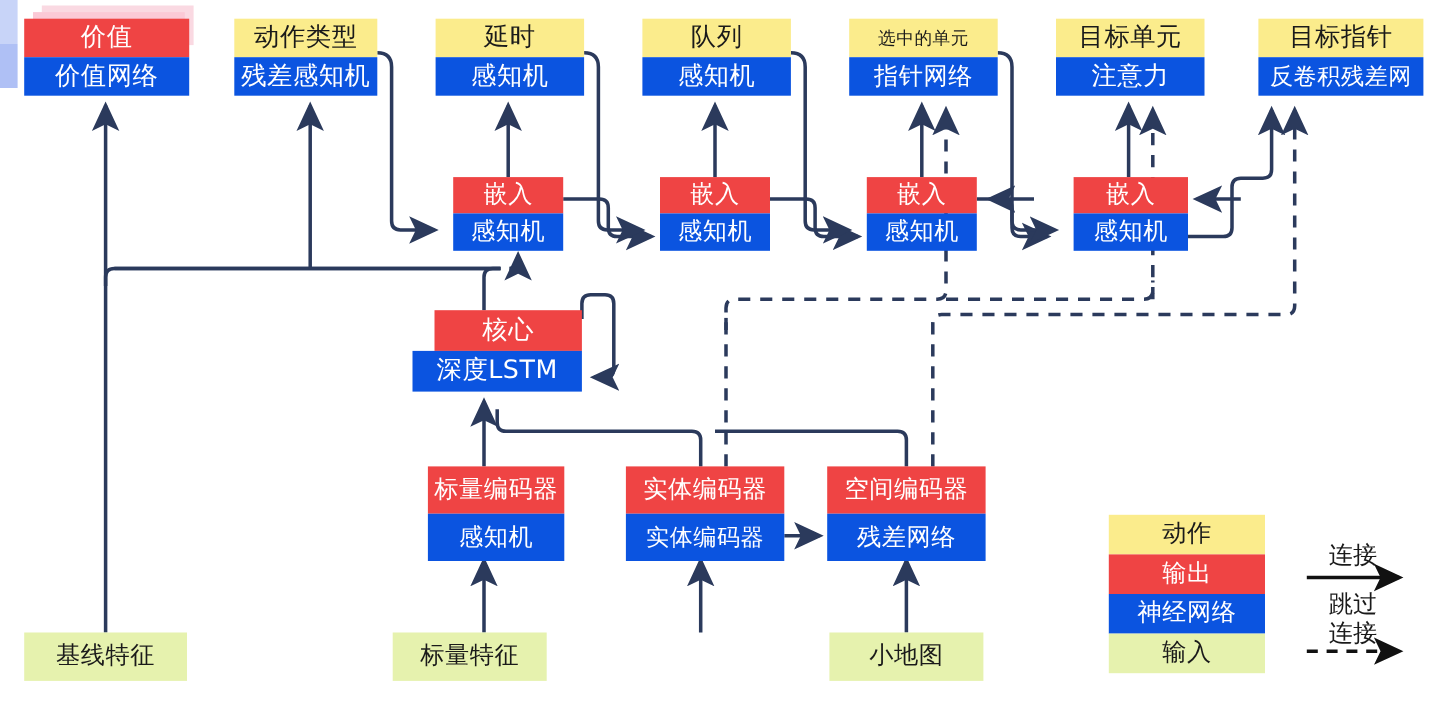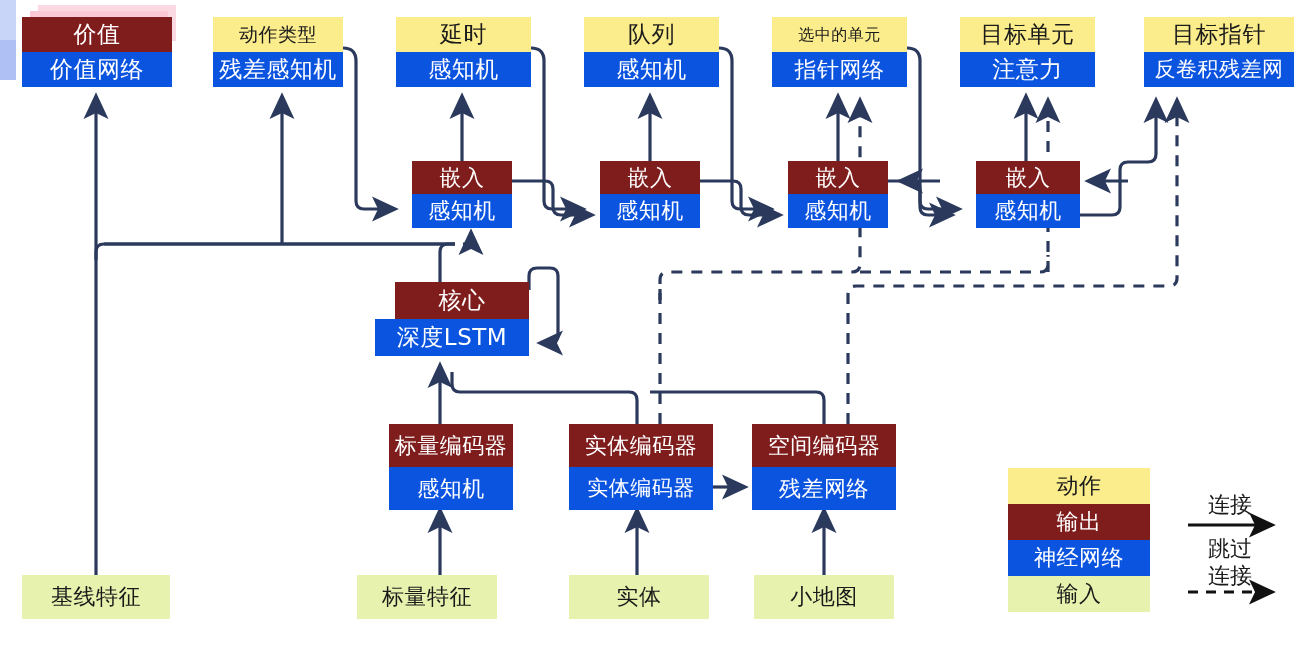--- a/index.html
+++ b/index.html
@@ -26,21 +26,21 @@
     z-index:5;
   }
   .cell{
     display:flex;align-items:center;justify-content:center;
     box-sizing:border-box;
     white-space:nowrap;
     line-height:1;
     letter-spacing:0.5px;
   }
   .c-action{background:#FBEC8C;color:#1a1a1a;}
-  .c-output{background:#7f1d1d;color:#ffffff;}
+  .c-output{background:#ef4444;color:#ffffff;}
   .c-net{background:#0B54E0;color:#ffffff;}
   .c-input{background:#E6F2AE;color:#1a1a1a;}
 
   .shadow1,.shadow2{
     position:absolute;z-index:3;box-sizing:border-box;
   }
   .shadow1{background:#FBC9D6;}
   .shadow2{background:#FAD9E2;}
   .shbot1{background:#AFC0F5;}
   .shbot2{background:#C8D4F8;}
@@ -149,21 +149,21 @@
   <div class="shadow1" style="left:30px;top:11px;width:138px;height:36px;"></div>
   <div class="shbot2" style="left:160px;top:41px;width:16px;height:40px;"></div>
   <div class="shbot1" style="left:152px;top:47px;width:16px;height:40px;"></div>
 
   <div class="node" style="left:22px;top:17px;width:150px;height:70px;">
     <div class="cell c-output" style="height:35px;font-size:23px;">价值</div>
     <div class="cell c-net" style="height:35px;font-size:23px;">价值网络</div>
   </div>
 
   <div class="node" style="left:213px;top:17px;width:130px;height:70px;">
-    <div class="cell c-action" style="height:35px;font-size:19px;">动作类型</div>
+    <div class="cell c-action" style="height:35px;font-size:23px;">动作类型</div>
     <div class="cell c-net" style="height:35px;font-size:23px;">残差感知机</div>
   </div>
 
   <div class="node" style="left:396px;top:17px;width:135px;height:70px;">
     <div class="cell c-action" style="height:35px;font-size:23px;">延时</div>
     <div class="cell c-net" style="height:35px;font-size:23px;">感知机</div>
   </div>
 
   <div class="node" style="left:584px;top:17px;width:135px;height:70px;">
     <div class="cell c-action" style="height:35px;font-size:23px;">队列</div>
@@ -226,23 +226,20 @@
   </div>
 
   <div class="node" style="left:22px;top:575px;width:148px;height:44px;">
     <div class="cell c-input" style="height:56px;font-size:22px;">基线特征</div>
   </div>
 
   <div class="node" style="left:357px;top:575px;width:140px;height:44px;">
     <div class="cell c-input" style="height:44px;font-size:22px;">标量特征</div>
   </div>
 
-  <div class="node" style="left:569px;top:575px;width:140px;height:44px;">
-    <div class="cell c-input" style="height:44px;font-size:22px;">实体</div>
-  </div>
 
   <div class="node" style="left:754px;top:575px;width:140px;height:44px;">
     <div class="cell c-input" style="height:44px;font-size:22px;">小地图</div>
   </div>
 
   <div class="legend" style="left:1008px;top:468px;width:142px;height:144px;">
     <div class="cell c-action" style="height:36px;font-size:22px;">动作</div>
     <div class="cell c-output" style="height:36px;font-size:22px;">输出</div>
     <div class="cell c-net" style="height:36px;font-size:22px;">神经网络</div>
     <div class="cell c-input" style="height:36px;font-size:22px;">输入</div>

